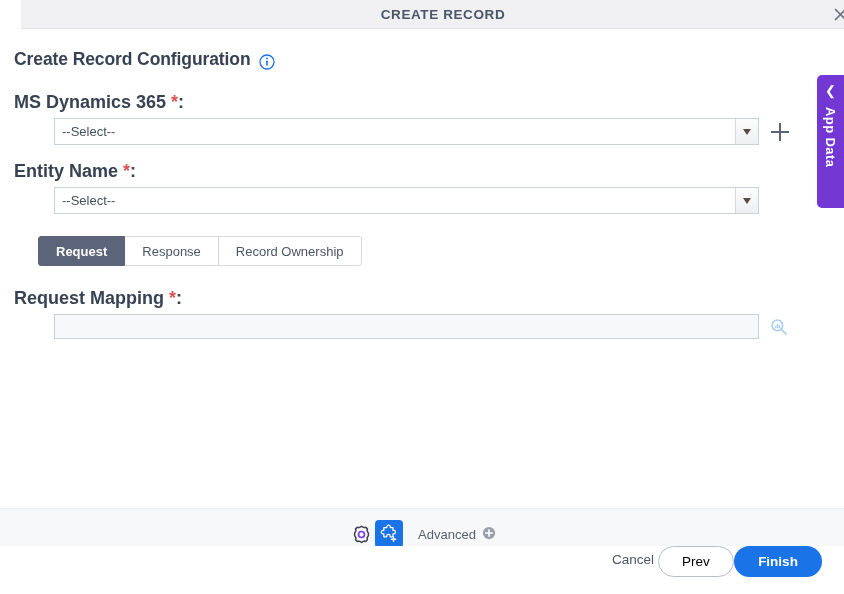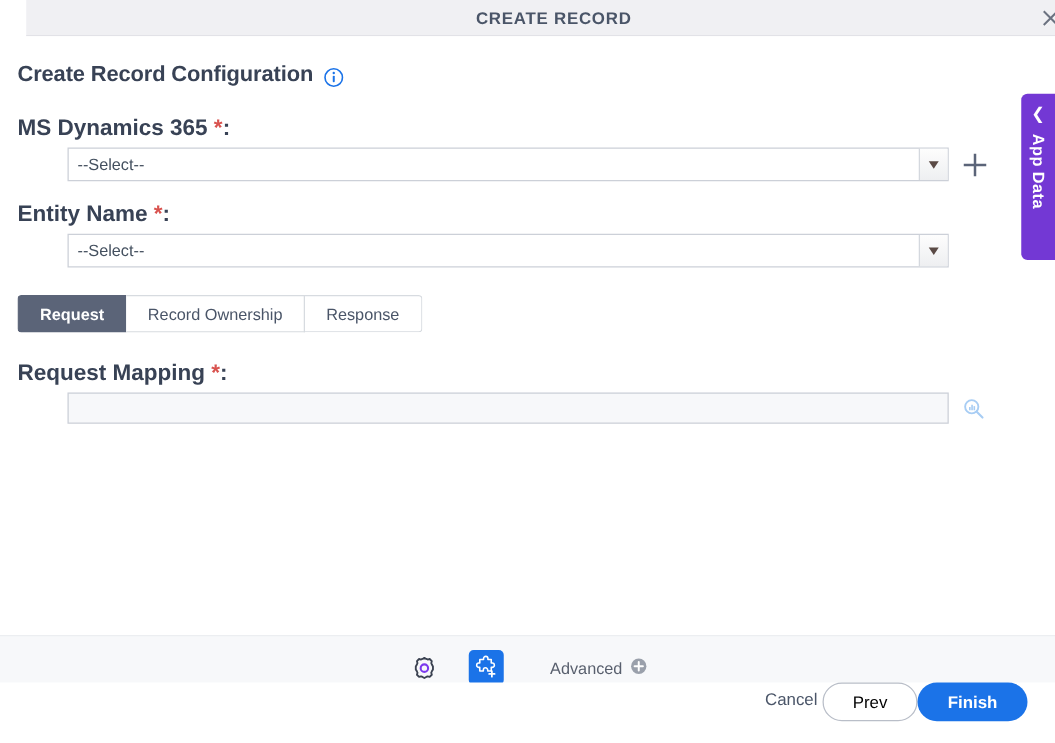--- a/index.html
+++ b/index.html
@@ -180,20 +180,21 @@
     cursor: pointer;
     white-space: nowrap;
   }
   .tab:first-child { border-left: 1px solid #d7dbe0; border-radius: 3px 0 0 3px; }
   .tab:last-child  { border-radius: 0 3px 3px 0; }
   .tab.active {
     background: #5b6478;
     border-color: #5b6478;
     color: #ffffff;
     font-weight: bold;
+    margin-left: 24px;
   }
 
   
   .mapping-input {
     width: 705px;
     height: 25px;
     border: 1px solid #ccd0d8;
     background: #f7f8fa;
     font-family: "Liberation Sans", sans-serif;
     font-size: 13px;
@@ -216,21 +217,21 @@
     position: absolute;
     top: 479px; left: 0;
     width: 844px;
     height: 52px;
     background: #f7f8fa;
     border-top: 1px solid #eceef1;
     border-bottom: 1px solid #e7e9ed;
     display: flex;
     align-items: center;
     justify-content: center;
-    gap: 23px;
+    gap: 1px;
   }
   .tb-icon {
     width: 26px; height: 26px;
     display: flex;
     align-items: center;
     justify-content: center;
     cursor: pointer;
   }
   .tb-icon.boxed {
     width: 28px; height: 28px;
@@ -384,24 +385,24 @@
             </span>
         </div>
       </div>
     </div>
 
     <div class="tabs">
       <div class="tab active">
         <span>Request</span>
       </div>
       <div class="tab">
+        <span>Response</span>
+      </div>
+      <div class="tab">
         <span>Record Ownership</span>
-      </div>
-      <div class="tab">
-        <span>Response</span>
       </div>
     </div>
 
     <div class="field-group">
       <label class="field-label">
         <span>Request Mapping</span>
         <span class="req">*</span><span>:</span>
       </label>
       <div class="field-row">
         <input class="mapping-input" type="text" placeholder="" style="">

